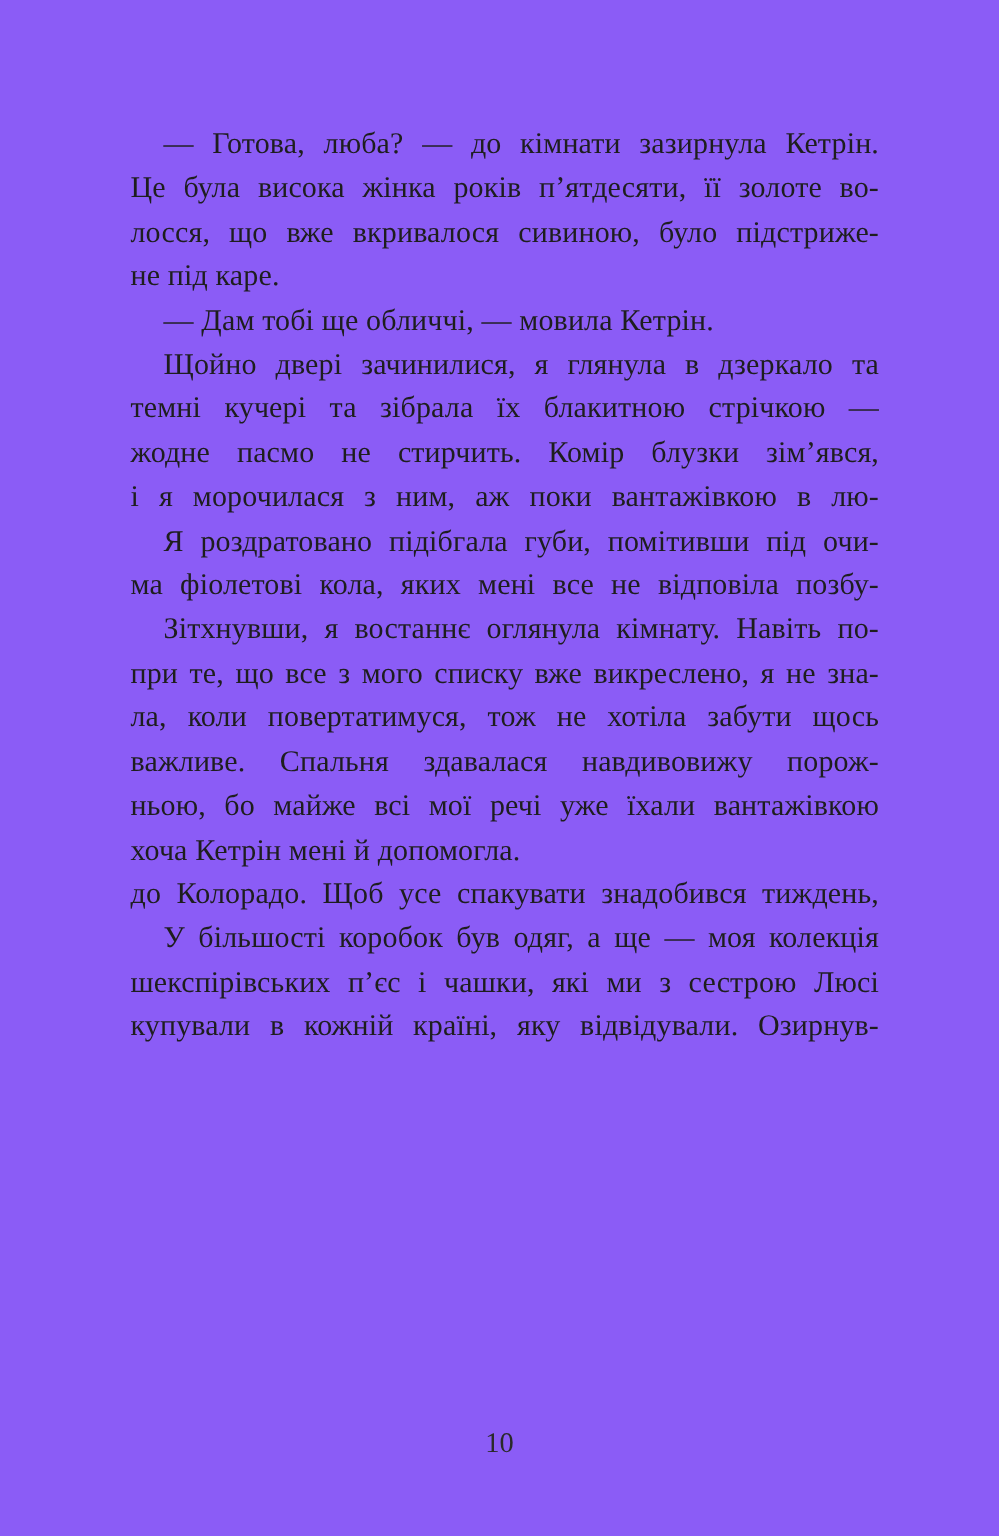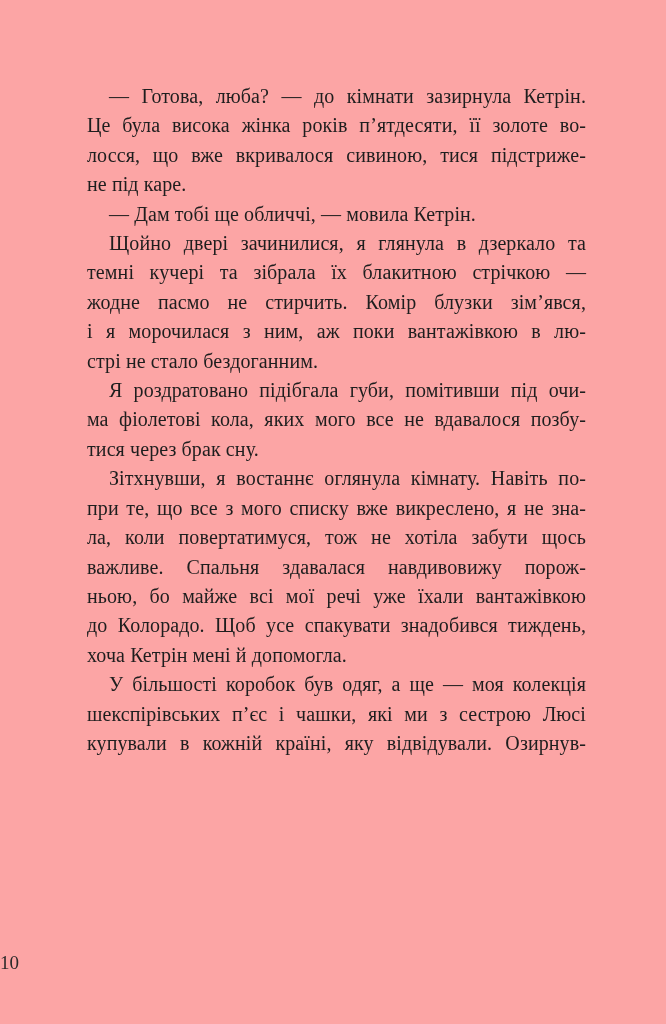--- a/index.html
+++ b/index.html
@@ -9,21 +9,21 @@
   body {
     width: 666px;
     height: 1024px;
     background: #ffffff;
     overflow: hidden;
   }
   .page {
     position: relative;
     width: 666px;
     height: 1024px;
-    background: #fca5a5;
+    background: #8b5cf6;
     font-family: "Liberation Serif", "DejaVu Serif", serif;
     color: #1e1e1e;
   }
   .text-block {
     position: absolute;
     left: 87px;
     top: 82px;
     width: 499px;
     font-size: 20px;
     line-height: 29.4px;
@@ -42,59 +42,58 @@
     padding-left: 22px;
   }
   .line.end {
     text-align-last: left;
   }
   .page-number {
     position: absolute;
     left: 0;
     top: 950px;
     width: 666px;
+    text-align: center;
     font-size: 19px;
     line-height: 26px;
     color: #2a2a2a;
   }
 </style>
 </head>
 <body>
 
 <div class="page">
   <div class="text-block" id="text-block">
       <div class="paragraph">
         <div class="line first">— Готова, люба? — до кімнати зазирнула Кетрін.</div>
         <div class="line">Це була висока жінка років п’ятдесяти, її золоте во-</div>
-        <div class="line">лосся, що вже вкривалося сивиною, тися підстриже-</div>
+        <div class="line">лосся, що вже вкривалося сивиною, було підстриже-</div>
         <div class="line end">не під каре.</div>
       </div>
       <div class="paragraph">
         <div class="line first end">— Дам тобі ще обличчі, — мовила Кетрін.</div>
       </div>
       <div class="paragraph">
         <div class="line first">Щойно двері зачинилися, я глянула в дзеркало та</div>
         <div class="line">темні кучері та зібрала їх блакитною стрічкою —</div>
         <div class="line">жодне пасмо не стирчить. Комір блузки зім’явся,</div>
         <div class="line">і я морочилася з ним, аж поки вантажівкою в лю-</div>
-        <div class="line end">стрі не стало бездоганним.</div>
       </div>
       <div class="paragraph">
         <div class="line first">Я роздратовано підібгала губи, помітивши під очи-</div>
-        <div class="line">ма фіолетові кола, яких мого все не вдавалося позбу-</div>
-        <div class="line end">тися через брак сну.</div>
+        <div class="line">ма фіолетові кола, яких мені все не відповіла позбу-</div>
       </div>
       <div class="paragraph">
         <div class="line first">Зітхнувши, я востаннє оглянула кімнату. Навіть по-</div>
         <div class="line">при те, що все з мого списку вже викреслено, я не зна-</div>
         <div class="line">ла, коли повертатимуся, тож не хотіла забути щось</div>
         <div class="line">важливе. Спальня здавалася навдивовижу порож-</div>
         <div class="line">ньою, бо майже всі мої речі уже їхали вантажівкою</div>
+        <div class="line end">хоча Кетрін мені й допомогла.</div>
         <div class="line">до Колорадо. Щоб усе спакувати знадобився тиждень,</div>
-        <div class="line end">хоча Кетрін мені й допомогла.</div>
       </div>
       <div class="paragraph">
         <div class="line first">У більшості коробок був одяг, а ще — моя колекція</div>
         <div class="line">шекспірівських п’єс і чашки, які ми з сестрою Люсі</div>
         <div class="line">купували в кожній країні, яку відвідували. Озирнув-</div>
       </div>
     </div>
   <div class="page-number">10</div>
 </div>
 

